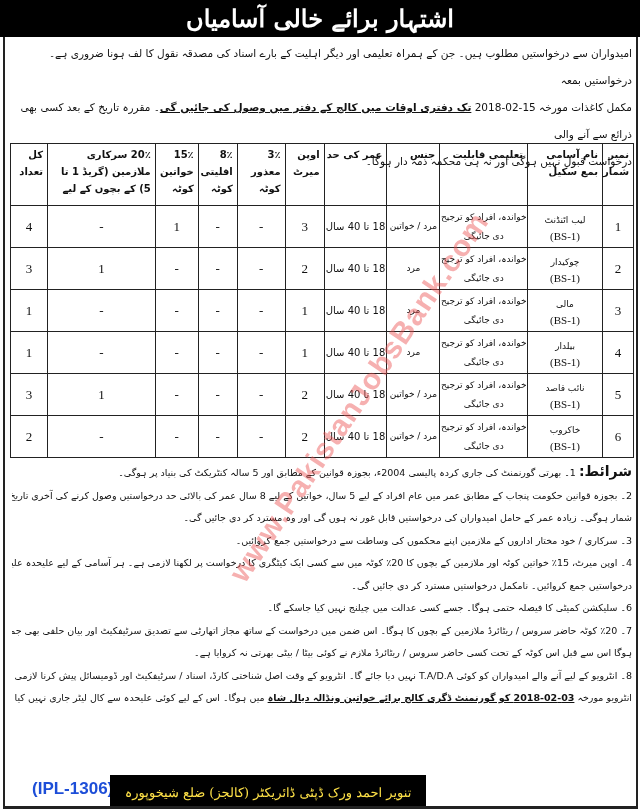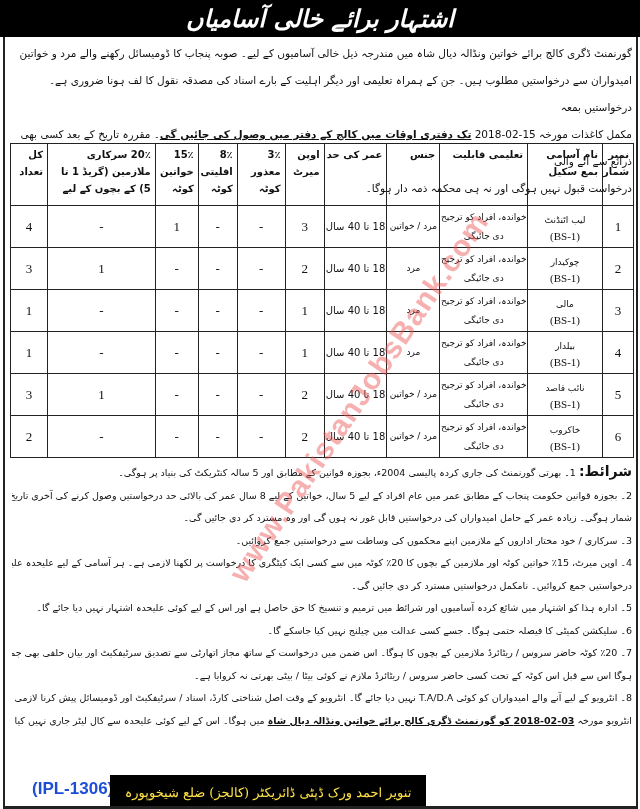--- a/index.html
+++ b/index.html
@@ -3,21 +3,21 @@
 <meta charset="utf-8">
 <style>
   * { box-sizing: border-box; margin: 0; padding: 0; }
   html, body { width: 640px; height: 809px; background: #ffffff; overflow: hidden; }
   body { position: relative; font-family: "DejaVu Sans", sans-serif; color: #111; }
 
   .frame { position: absolute; left: 3px; top: 0; width: 635px; height: 809px; border-left: 2px solid #222; border-right: 2px solid #222; }
 
   .header { position: absolute; left: 0; top: 0; width: 640px; height: 37px; background: #000; color: #fff;
             display: flex; align-items: center; justify-content: center; direction: rtl;
-            font-family: "DejaVu Serif", serif; font-size: 24px; font-weight: bold; letter-spacing: 1px; font-style: italic; }
+            font-family: "DejaVu Serif", serif; font-size: 24px; font-weight: bold; letter-spacing: 1px; }
 
   .intro { position: absolute; left: 12px; top: 40px; width: 620px; direction: rtl; text-align: right;
            font-family: "DejaVu Sans", sans-serif; font-size: 10.5px; line-height: 27px; }
   .intro .ul { text-decoration: underline; font-weight: bold; margin-top: 24px; }
 
   table.posts { position: absolute; left: 10px; top: 143px; width: 624px; border-collapse: collapse; direction: rtl;
                 font-size: 10px; }
   table.posts th, table.posts td { border: 1px solid #222; text-align: center; vertical-align: middle; }
   table.posts th { height: 62px; vertical-align: top; font-weight: bold; font-size: 10px; line-height: 17px; padding-top: 2px; text-align: right; padding-right: 4px; }
   table.posts td { height: 42px; }
@@ -44,21 +44,20 @@
 </head>
 <body>
 
 <div class="frame"></div>
 
 <div class="header">
   <span>اشتہار برائے خالی آسامیاں</span>
 </div>
 
 <div class="intro">
-  <div>گورنمنٹ ڈگری کالج برائے خواتین ونڈالہ دیال شاہ میں مندرجہ ذیل خالی آسامیوں کے لیے۔ صوبہ پنجاب کا ڈومیسائل رکھنے والے مرد و خواتین</div>
   <div>امیدواران سے درخواستیں مطلوب ہیں۔ جن کے ہمراہ تعلیمی اور دیگر اہلیت کے بارے اسناد کی مصدقہ نقول کا لف ہونا ضروری ہے۔ درخواستیں بمعہ</div>
   <div>
     <span>مکمل کاغذات مورخہ 15-02-2018 </span><span class="ul">تک دفتری اوقات میں کالج کے دفتر میں وصول کی جائیں گی</span><span>۔ مقررہ تاریخ کے بعد کسی بھی ذرائع سے آنے والی</span>
   </div>
   <div>درخواست قبول نہیں ہوگی اور نہ ہی محکمہ ذمہ دار ہوگا۔</div>
 </div>
 
 <table class="posts">
   <colgroup>
     <col style="width:31px">
@@ -215,21 +214,20 @@
 <div class="conditions">
   <div class="line">
     <span class="label">شرائط:</span>
     <span>1۔ بھرتی گورنمنٹ کی جاری کردہ پالیسی 2004ء، بجوزہ قوانین کے مطابق اور 5 سالہ کنٹریکٹ کی بنیاد پر ہوگی۔</span>
   </div>
   <div class="line">2۔ بجوزہ قوانین حکومت پنجاب کے مطابق عمر میں عام افراد کے لیے 5 سال، خواتین کے لیے 8 سال عمر کی بالائی حد درخواستیں وصول کرنے کی آخری تاریخ تک</div>
   <div class="line">شمار ہوگی۔ زیادہ عمر کے حامل امیدواران کی درخواستیں قابل غور نہ ہوں گی اور وہ مسترد کر دی جائیں گی۔</div>
   <div class="line">3۔ سرکاری / خود مختار اداروں کے ملازمین اپنے محکموں کی وساطت سے درخواستیں جمع کروائیں۔</div>
   <div class="line">4۔ اوپن میرٹ، 15٪ خواتین کوٹہ اور ملازمین کے بچوں کا 20٪ کوٹہ میں سے کسی ایک کیٹگری کا درخواست پر لکھنا لازمی ہے۔ ہر آسامی کے لیے علیحدہ علیحدہ</div>
   <div class="line">درخواستیں جمع کروائیں۔ نامکمل درخواستیں مسترد کر دی جائیں گی۔</div>
-  <div class="line">5۔ ادارہ ہذا کو اشتہار میں شائع کردہ آسامیوں اور شرائط میں ترمیم و تنسیخ کا حق حاصل ہے اور اس کے لیے کوئی علیحدہ اشتہار نہیں دیا جائے گا۔</div>
   <div class="line">6۔ سلیکشن کمیٹی کا فیصلہ حتمی ہوگا۔ جسے کسی عدالت میں چیلنج نہیں کیا جاسکے گا۔</div>
   <div class="line">7۔ 20٪ کوٹہ حاضر سروس / ریٹائرڈ ملازمین کے بچوں کا ہوگا۔ اس ضمن میں درخواست کے ساتھ مجاز اتھارٹی سے تصدیق سرٹیفکیٹ اور بیان حلفی بھی جمع کروانا</div>
   <div class="line">ہوگا اس سے قبل اس کوٹہ کے تحت کسی حاضر سروس / ریٹائرڈ ملازم نے کوئی بیٹا / بیٹی بھرتی نہ کروایا ہے۔</div>
   <div class="line">8۔ انٹرویو کے لیے آنے والے امیدواران کو کوئی T.A/D.A نہیں دیا جائے گا۔ انٹرویو کے وقت اصل شناختی کارڈ، اسناد / سرٹیفکیٹ اور ڈومیسائل پیش کرنا لازمی ہوگا۔</div>
   <div class="line">
     <span>انٹرویو مورخہ </span><span class="b">03-02-2018 کو گورنمنٹ ڈگری کالج برائے خواتین ونڈالہ دیال شاہ</span><span> میں ہوگا۔ اس کے لیے کوئی علیحدہ سے کال لیٹر جاری نہیں کیا جائے گا۔</span>
   </div>
 </div>
 
 <div class="footer-ref">(IPL-1306)</div>

